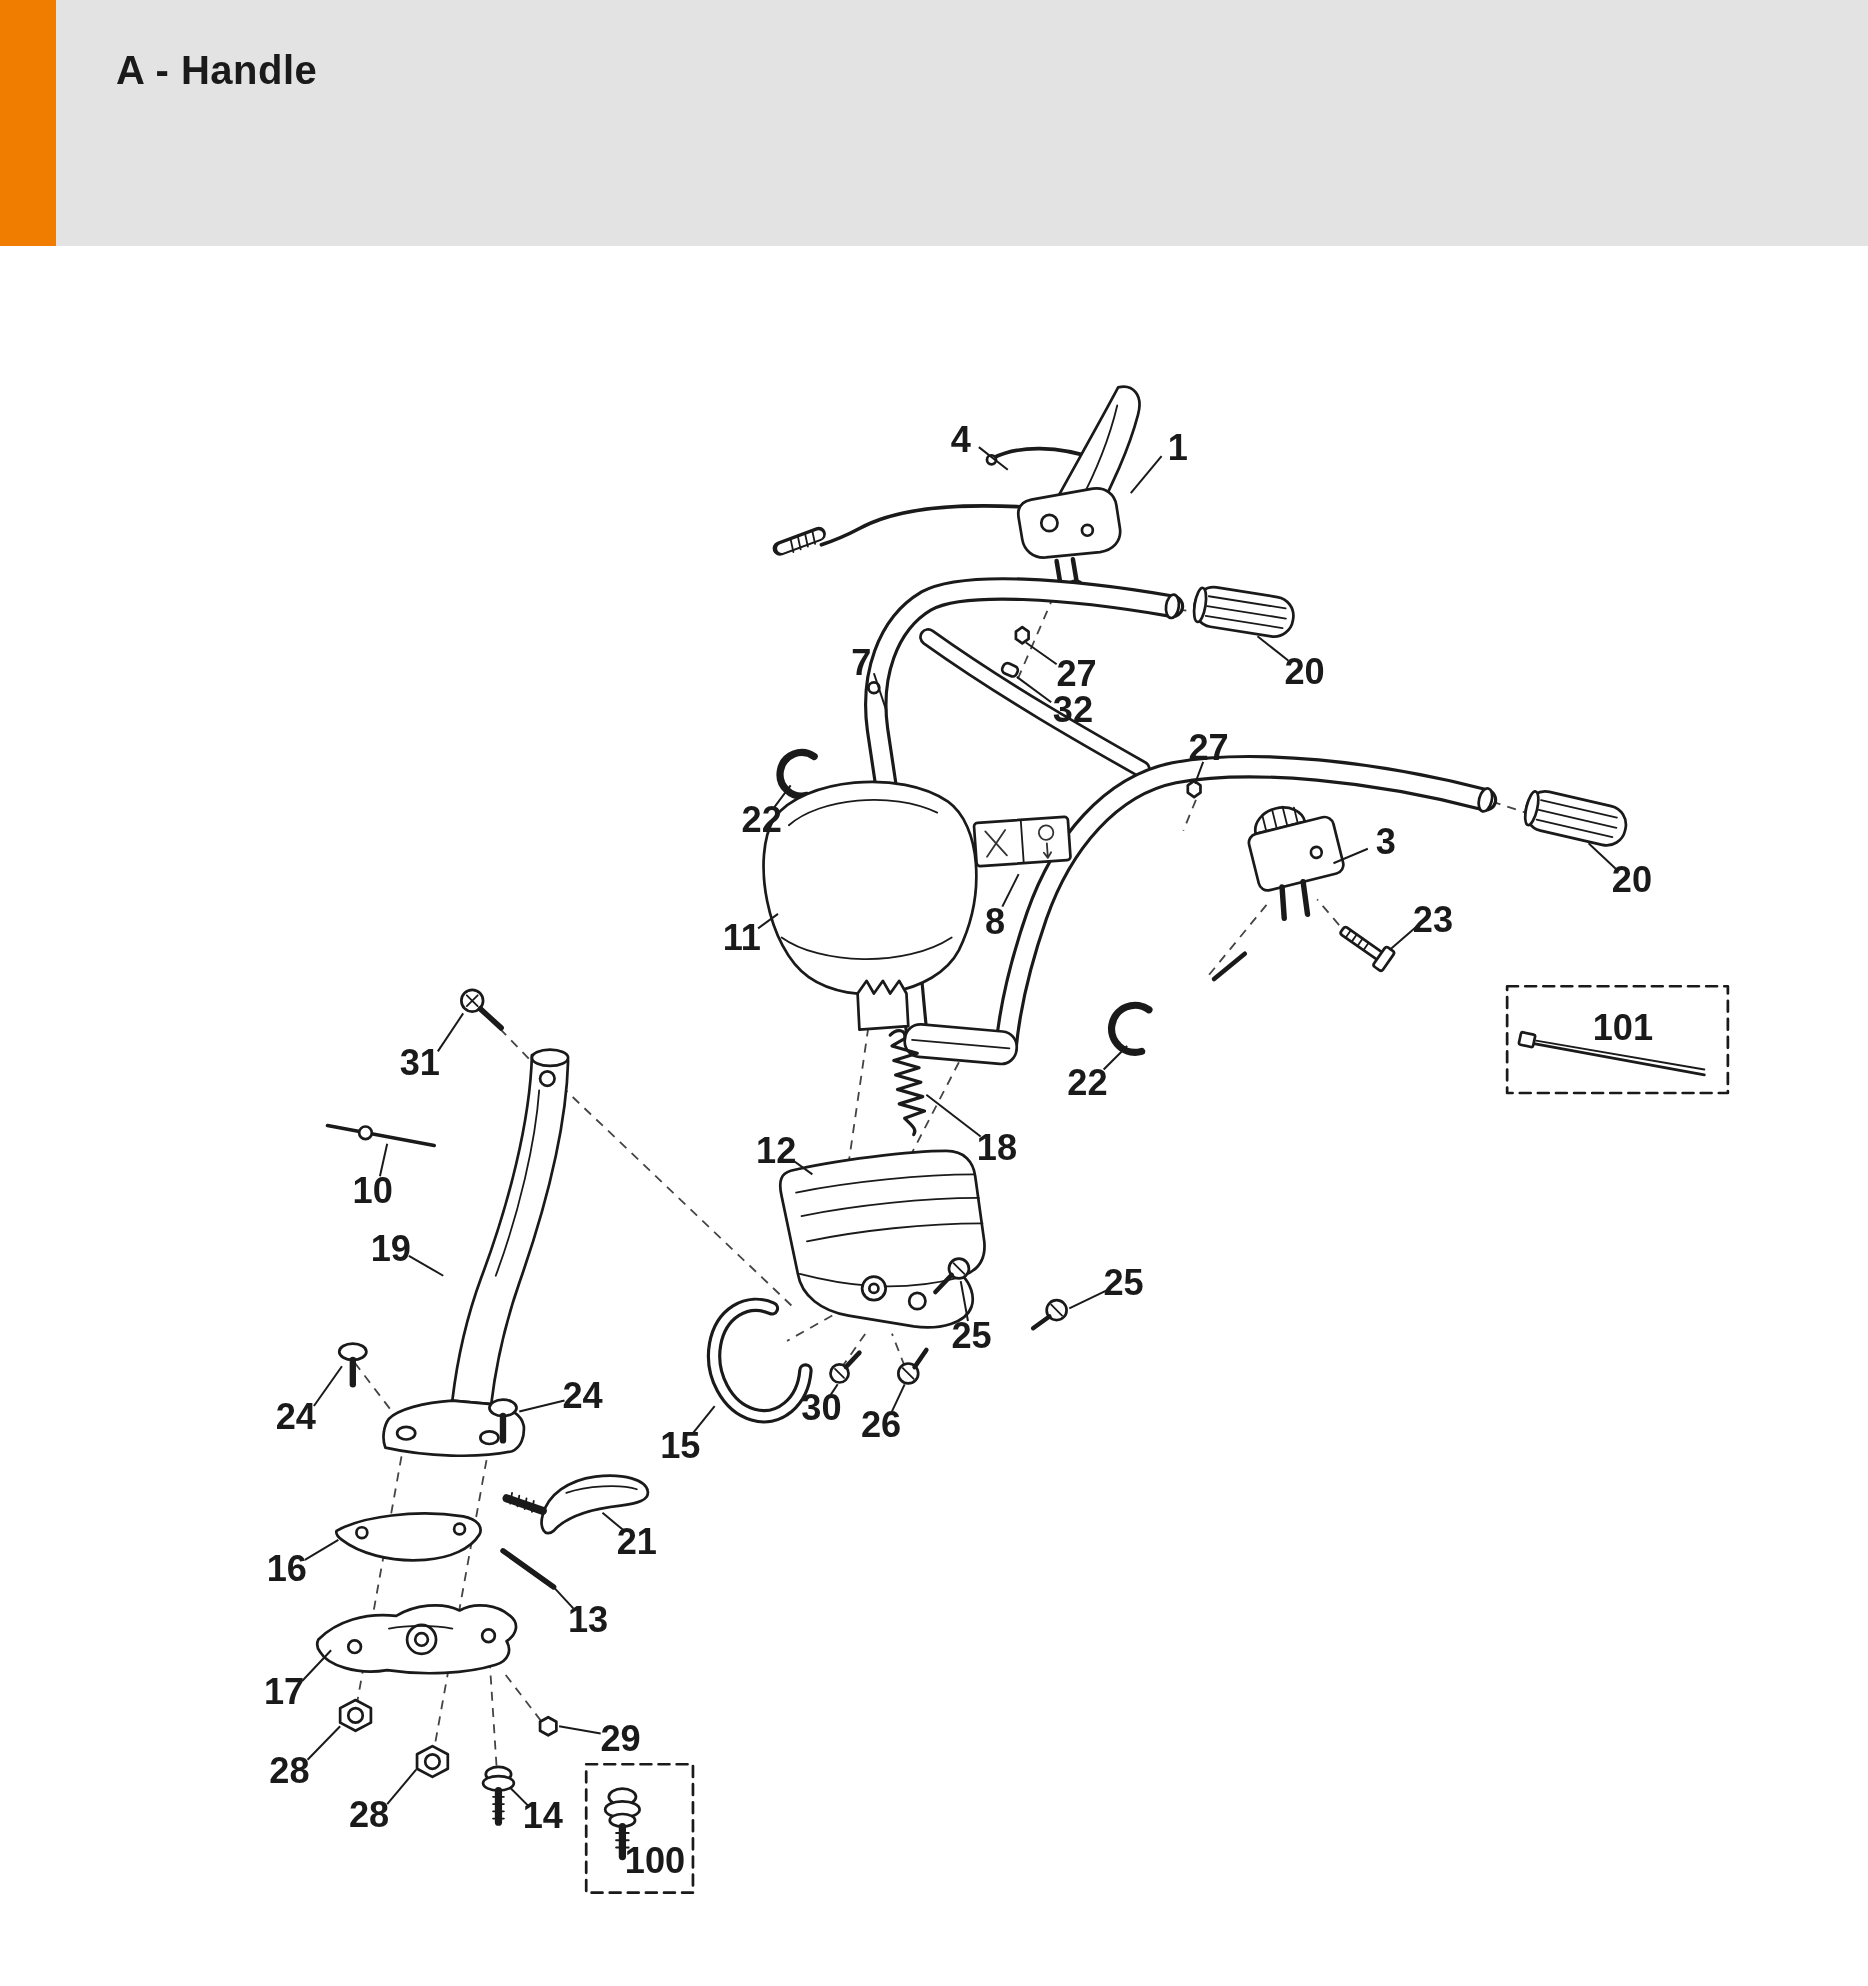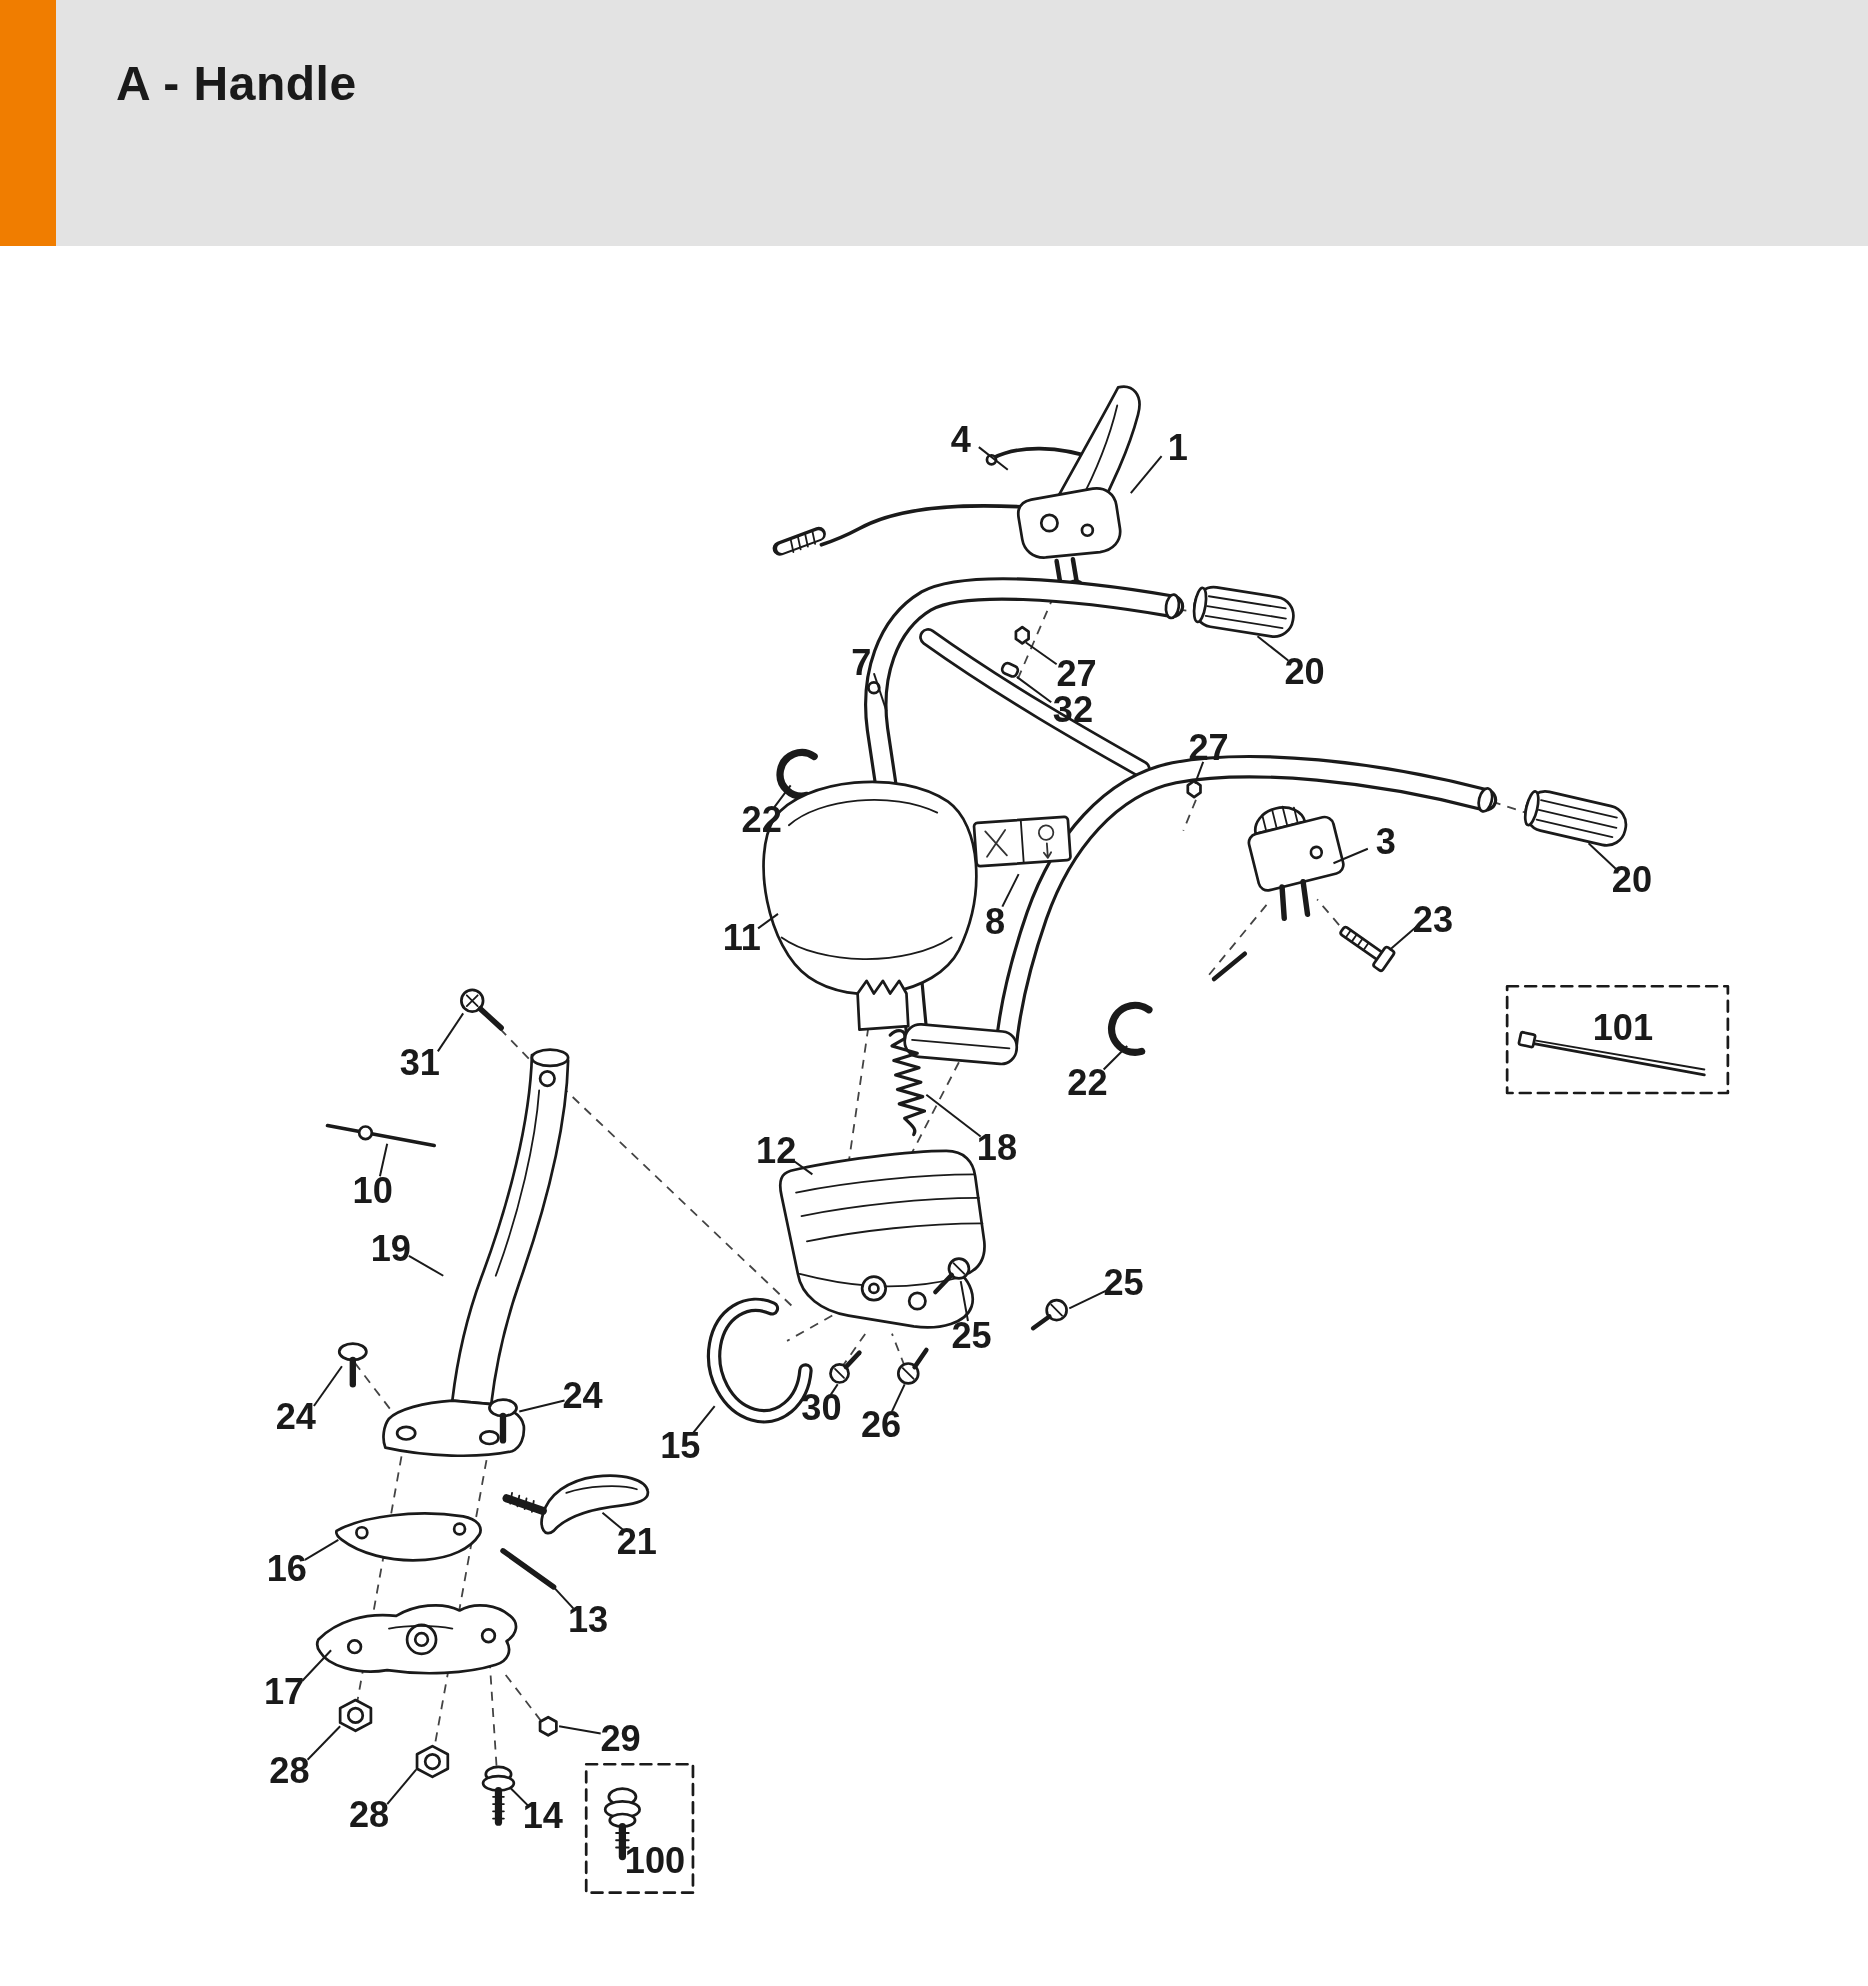--- a/index.html
+++ b/index.html
@@ -1,21 +1,21 @@
 <!DOCTYPE html>
 <html style="font-size:14.5px"><head>
 <meta charset="utf-8">
 <style>
   *{box-sizing:border-box}
   html,body{margin:0;padding:0;background:#ffffff}
   body{font-family:"Liberation Sans",sans-serif}
   .page{position:relative;width:1869px;height:1987px;background:#ffffff;overflow:hidden}
   .accent-bar{position:absolute;left:0;top:0;width:56px;height:246px;background:#F07D00}
   .header-band{position:absolute;left:56px;top:0;width:1813px;height:246px;background:#E3E3E3}
-  .page-title{position:absolute;left:116px;top:56px;font-size:48px;font-weight:800;color:#1a1a1a;letter-spacing:0.5px}
+  .page-title{position:absolute;left:116px;top:48px;font-size:40px;font-weight:800;color:#1a1a1a;letter-spacing:0.5px}
   svg.diagram{position:absolute;left:0;top:0}
   .callout{font-family:"Liberation Sans",sans-serif;font-weight:700;font-size:40px;fill:#1a1a1a;text-anchor:middle;dominant-baseline:central}
   .ink{stroke:#1a1a1a;fill:#ffffff;stroke-width:3;stroke-linejoin:round;stroke-linecap:round}
   .thin{stroke:#1a1a1a;fill:none;stroke-width:2;stroke-linecap:round}
   .dash{stroke:#444;fill:none;stroke-width:2;stroke-dasharray:10 8}
 </style>
 </head>
 <body>
 
 <div class="page">

